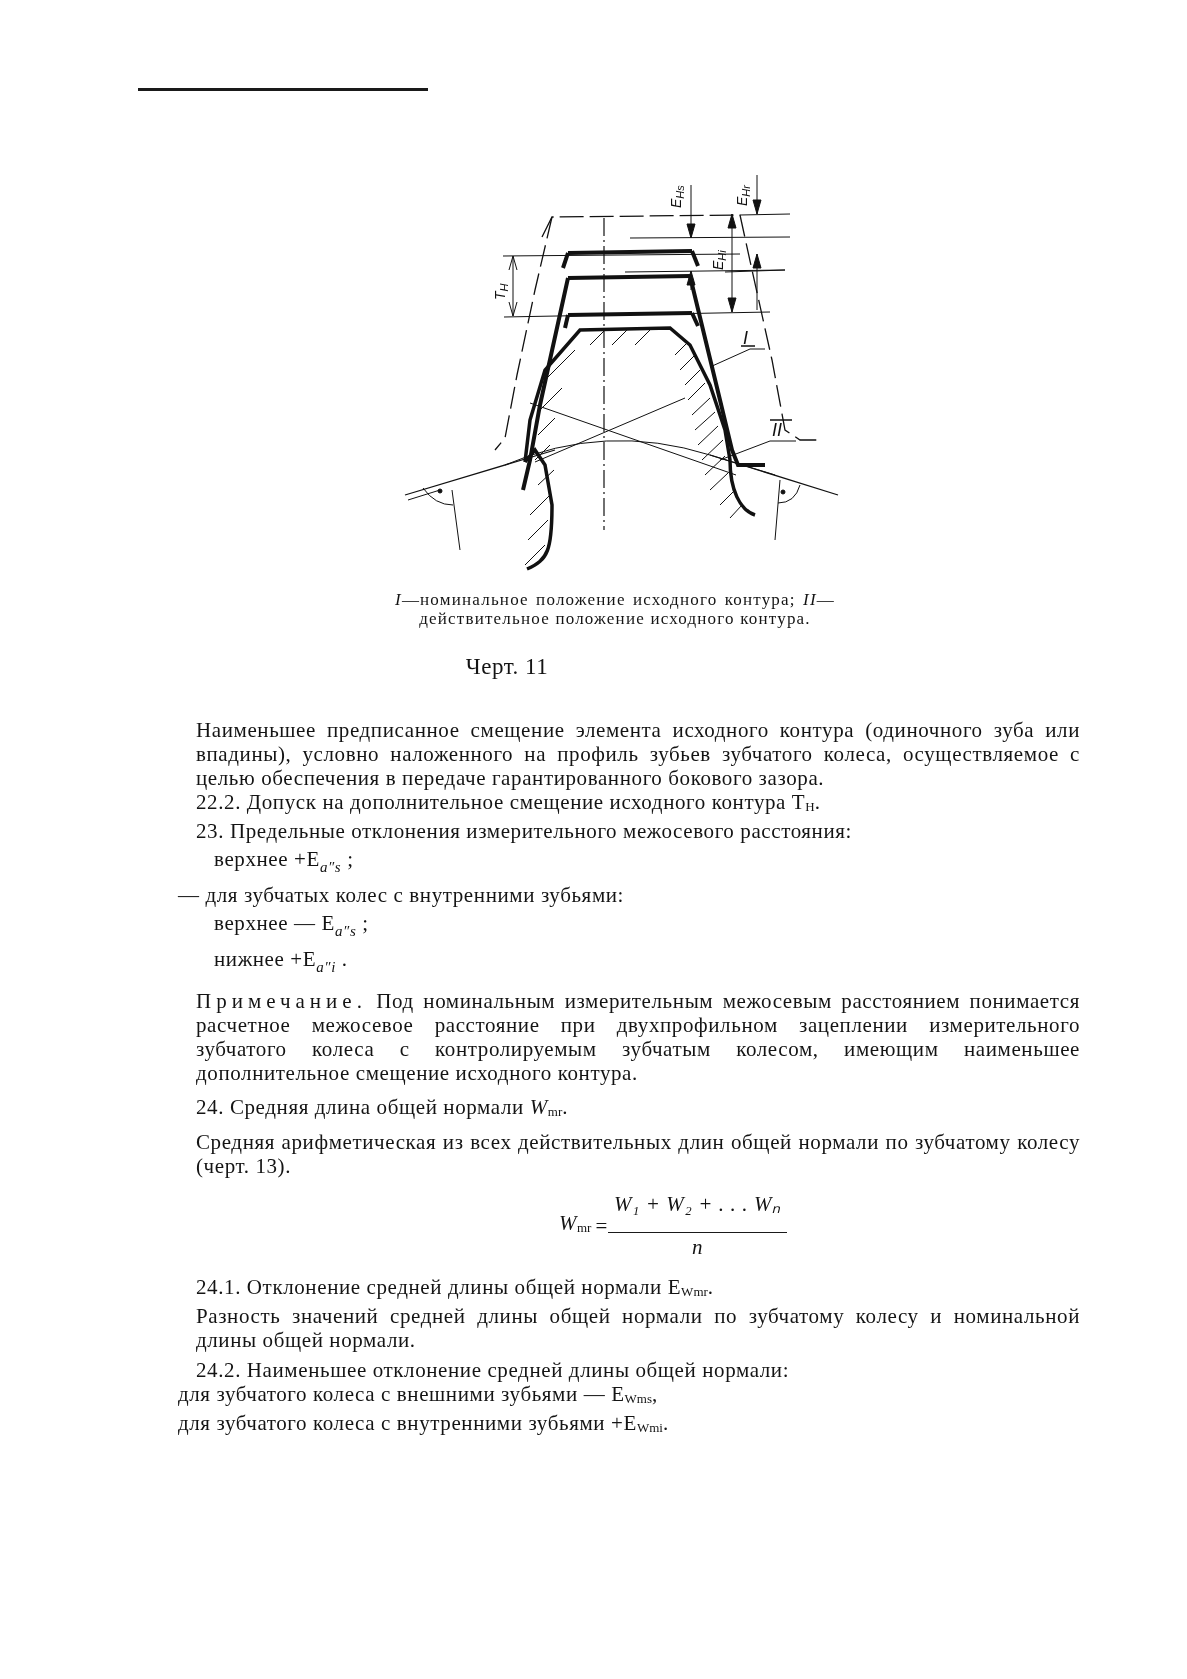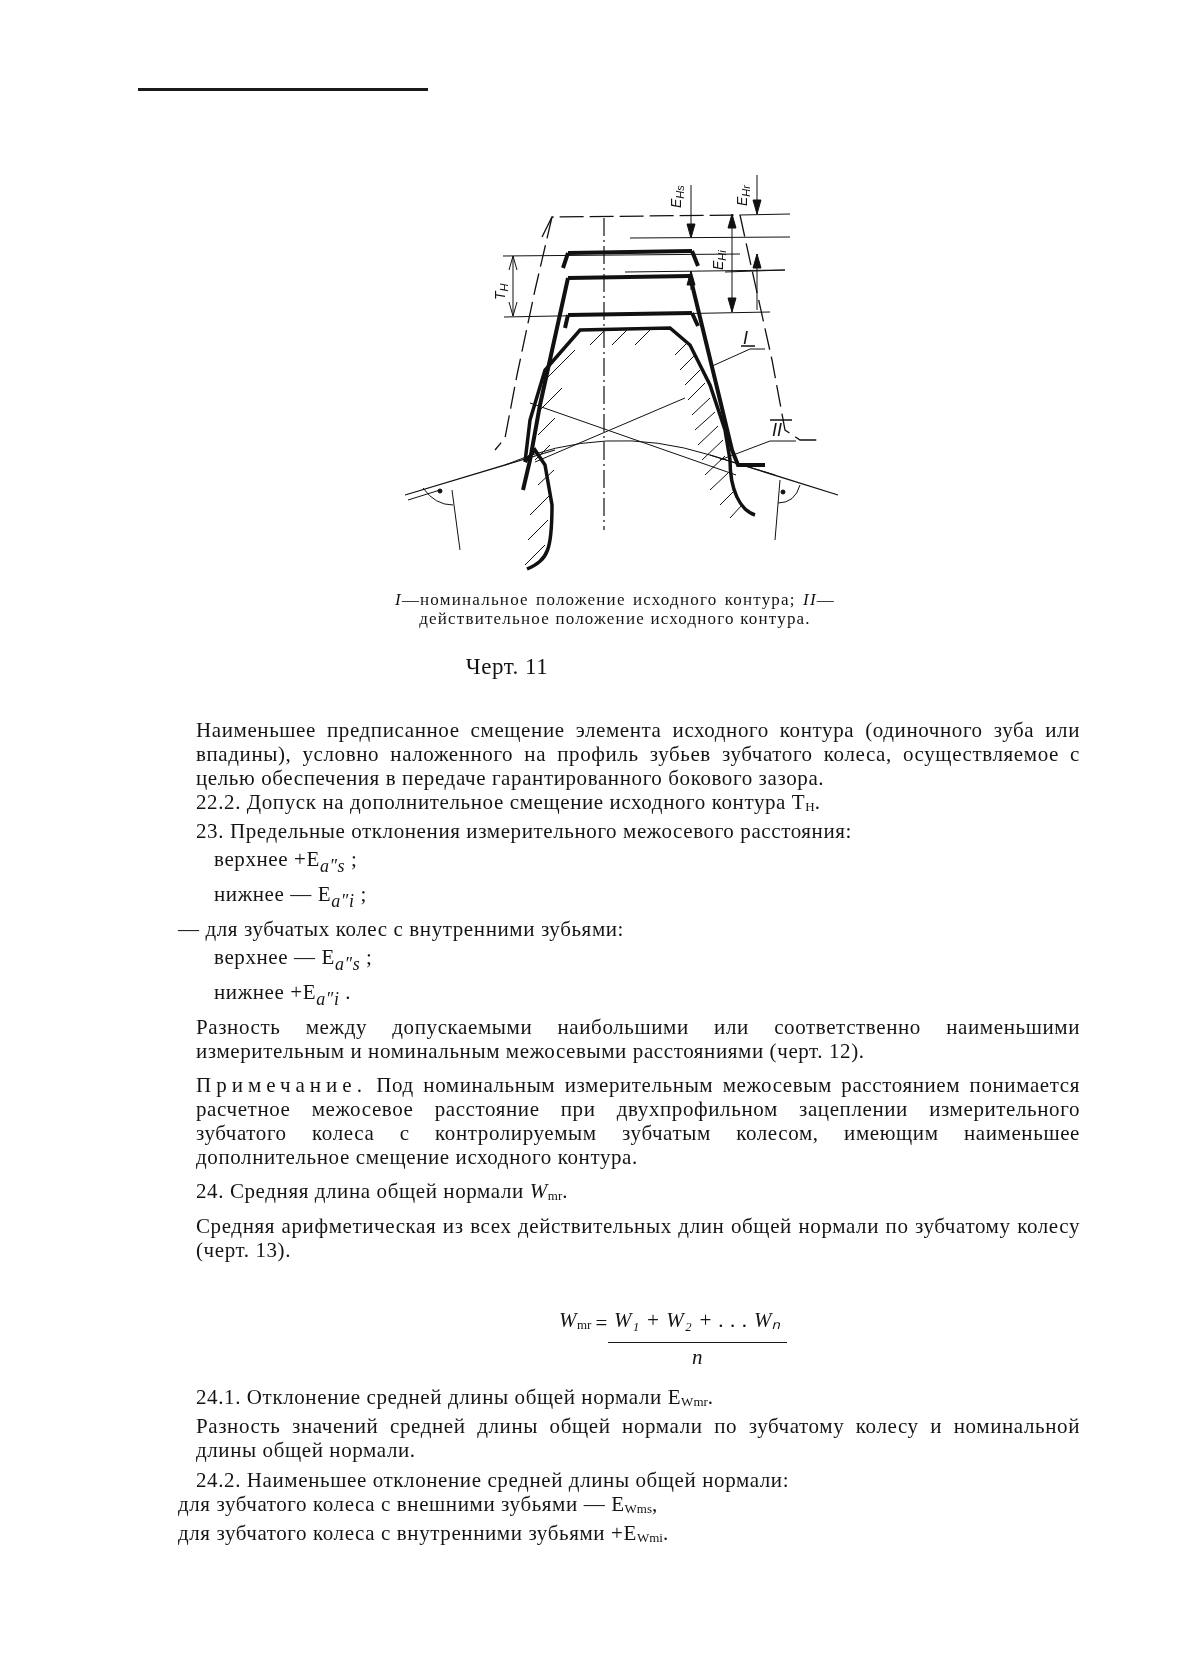--- a/index.html
+++ b/index.html
@@ -71,41 +71,40 @@
       width: 884px;
       font-size: 21px;
       line-height: 24px;
       letter-spacing: 0.6px;
       font-family: "Liberation Sans Narrow", "Liberation Serif", serif;
     }
     .p { margin: 0; text-align: justify; }
     .p.ind2 { padding-left: 18px; }
     .sp-before { margin-top: 10px; }
     .spaced { letter-spacing: 5px; }
-    .sub { font-size: 18px; vertical-align: -6px; font-style: italic; }
+    .sub { font-size: 15px; vertical-align: -6px; font-style: italic; }
     .subsm { font-size: 13px; vertical-align: -2px; letter-spacing: 0; }
     .ital { font-style: italic; }
     .formula {
       display: flex;
       justify-content: center;
       align-items: center;
       margin: 14px 0 16px 0;
       padding-left: 70px;
     }
     .formula .lhs { font-style: italic; margin-right: 4px; }
     .frac {
       display: inline-flex;
       flex-direction: column;
       align-items: center;
     }
     .frac .num {
       font-style: italic;
-      padding: 0 6px 10px 6px;
+      padding: 0 6px 16px 6px;
       border-bottom: 1.5px solid #1a1a1a;
-      margin-top: 32px;
     }
     .frac .den { font-style: italic; padding-top: 2px; }
   </style>
 </head>
 <body>
 
 <div class="page-header">
   <div class="hdr-rule"></div>
 </div>
 
@@ -236,34 +235,28 @@
   </p>
   <p class="p">
     <span>22.2.</span><span> Допуск на дополнительное смещение исходного контура T</span><span class="subsm">H</span><span>.</span>
   </p>
   <p class="p">
     <span>23.</span><span> Предельные отклонения измерительного межосевого расстояния:</span>
   </p>
   <p class="p ind2" style="margin-top:4px;">
     <span>верхнее </span><span>+E</span><span class="sub">a″s</span><span> ;</span>
   </p>
-  <p class="p ind2" style="margin-top:4px;">
-    <span>нижнее </span><span>— E</span><span class="sub">a″i</span><span> ;</span>
-  </p>
   <p class="p" style="margin-left:-18px;margin-top:4px;">
     <span>— для зубчатых колес с внутренними зубьями:</span>
   </p>
   <p class="p ind2" style="margin-top:4px;">
     <span>верхнее </span><span>— E</span><span class="sub">a″s</span><span> ;</span>
   </p>
   <p class="p ind2" style="margin-top:4px;">
     <span>нижнее </span><span>+E</span><span class="sub">a″i</span><span> .</span>
-  </p>
-  <p class="p" style="margin-top:4px;">
-    <span>Разность между допускаемыми наибольшими или соответственно наименьшими измерительным и номинальным межосевыми расстояниями (черт. 12).</span>
   </p>
   <p class="p sp-before">
     <span class="spaced">Примечание.</span><span> Под номинальным измерительным межосевым расстоянием понимается расчетное межосевое расстояние при двухпрофильном зацеплении измерительного зубчатого колеса с контролируемым зубчатым колесом, имеющим наименьшее дополнительное смещение исходного контура.</span>
   </p>
   <p class="p sp-before">
     <span>24.</span><span> Средняя длина общей нормали </span><span class="ital">W</span><span class="subsm">mr</span><span>.</span>
   </p>
   <p class="p" style="margin-top:6px;">
     <span>Средняя арифметическая из всех действительных длин общей нормали по зубчатому колесу (черт. 13).</span>
   </p>

